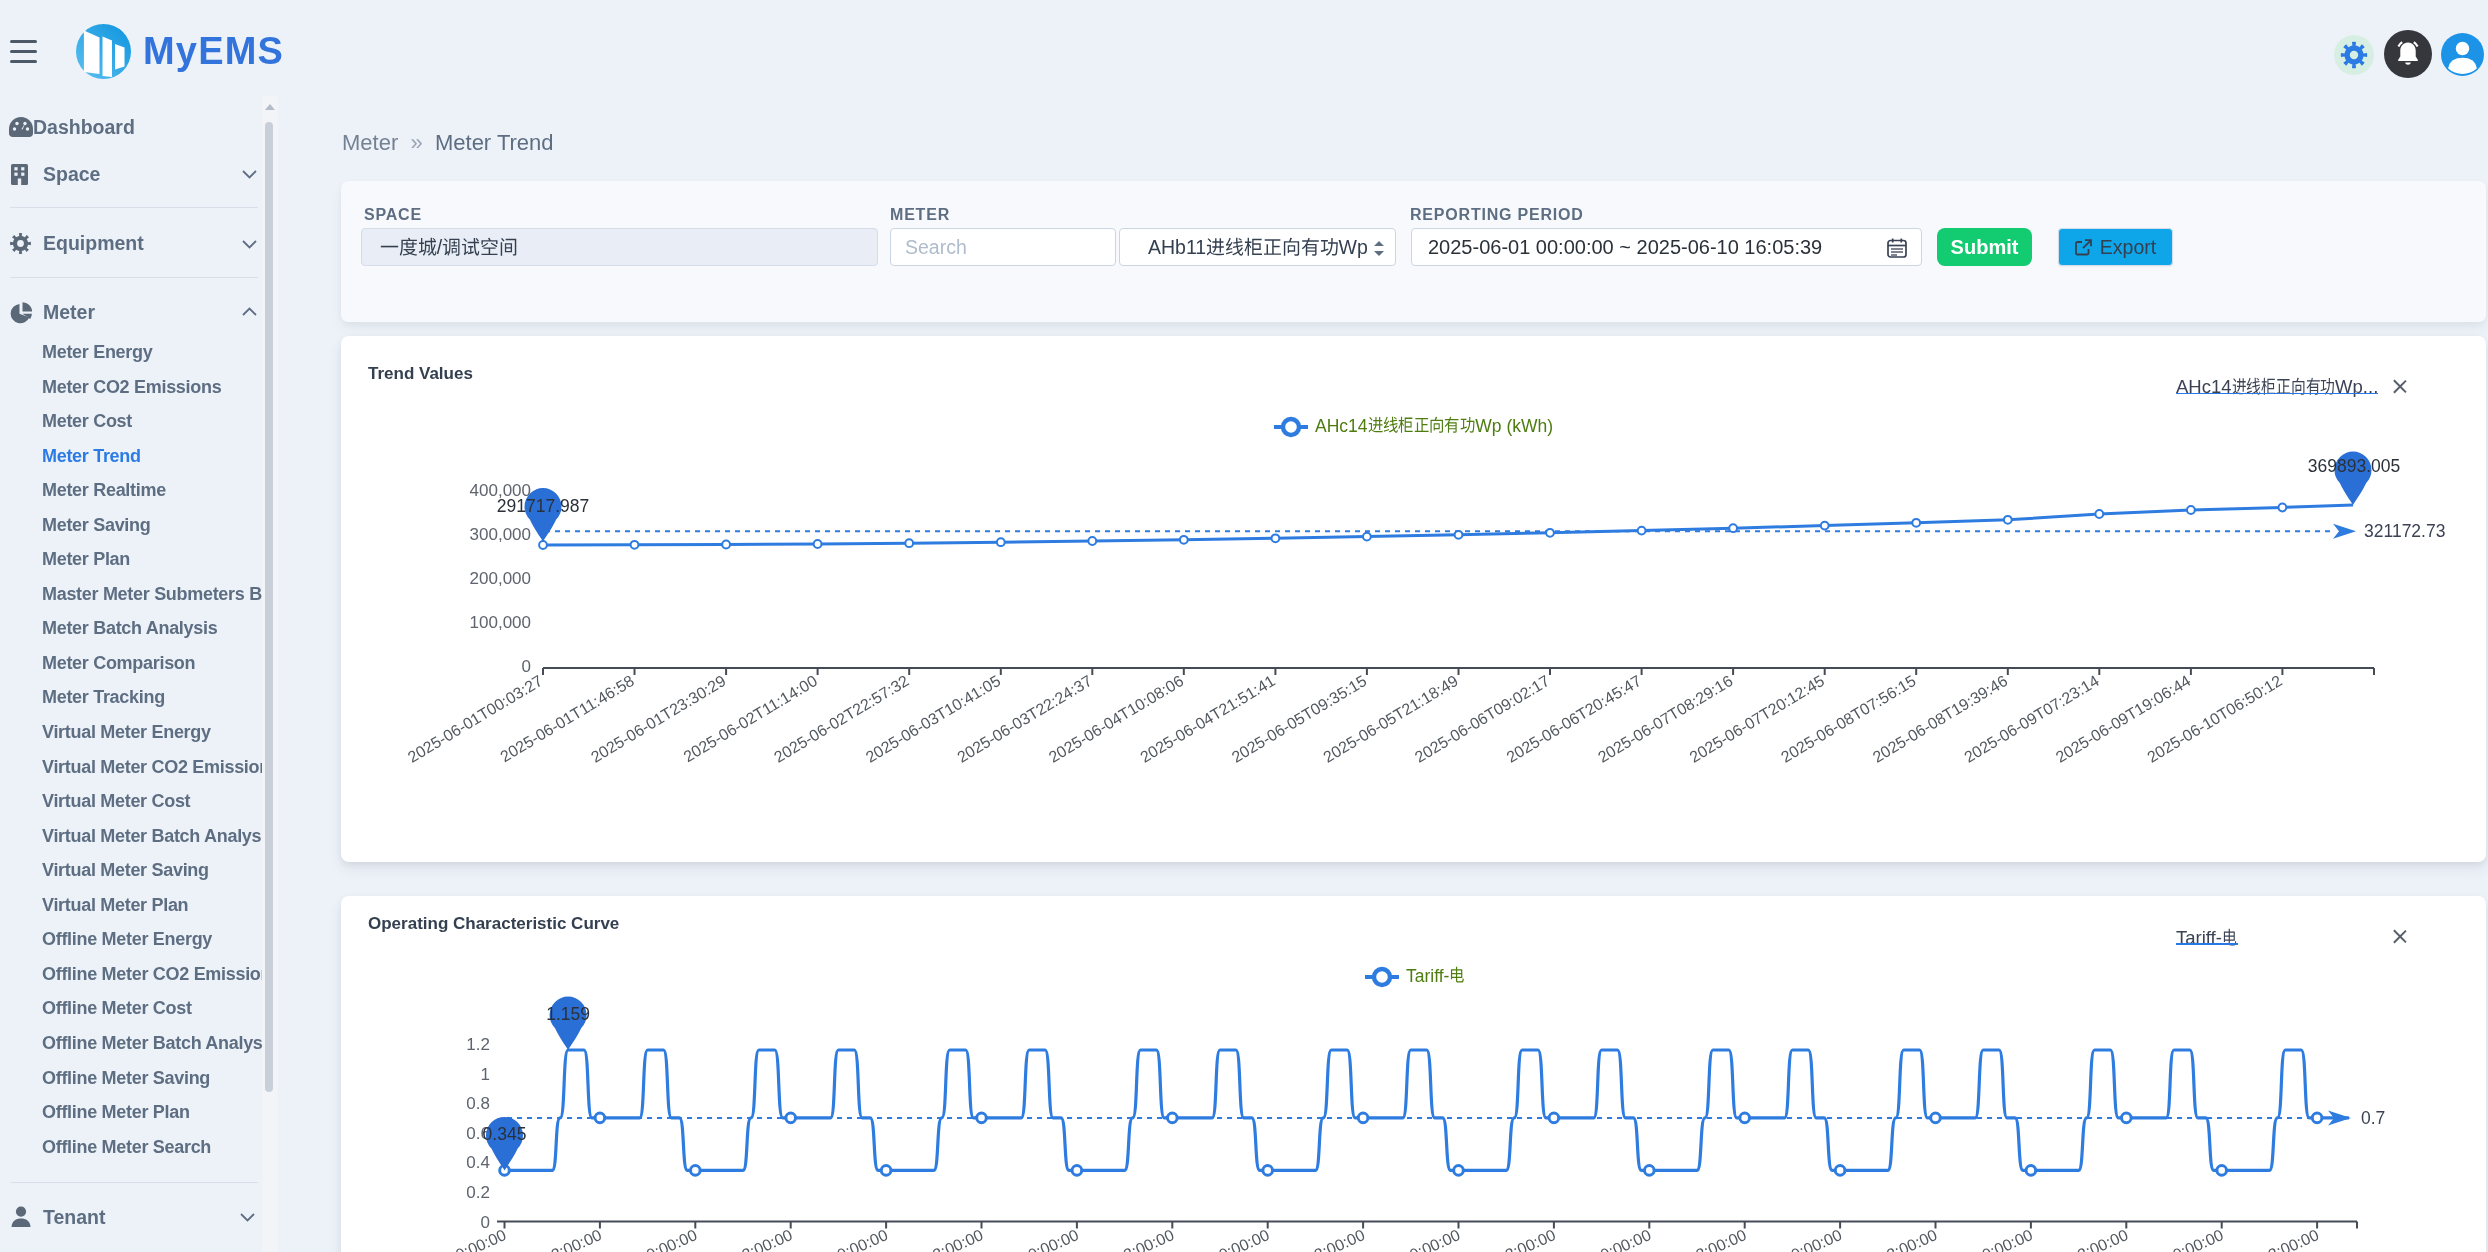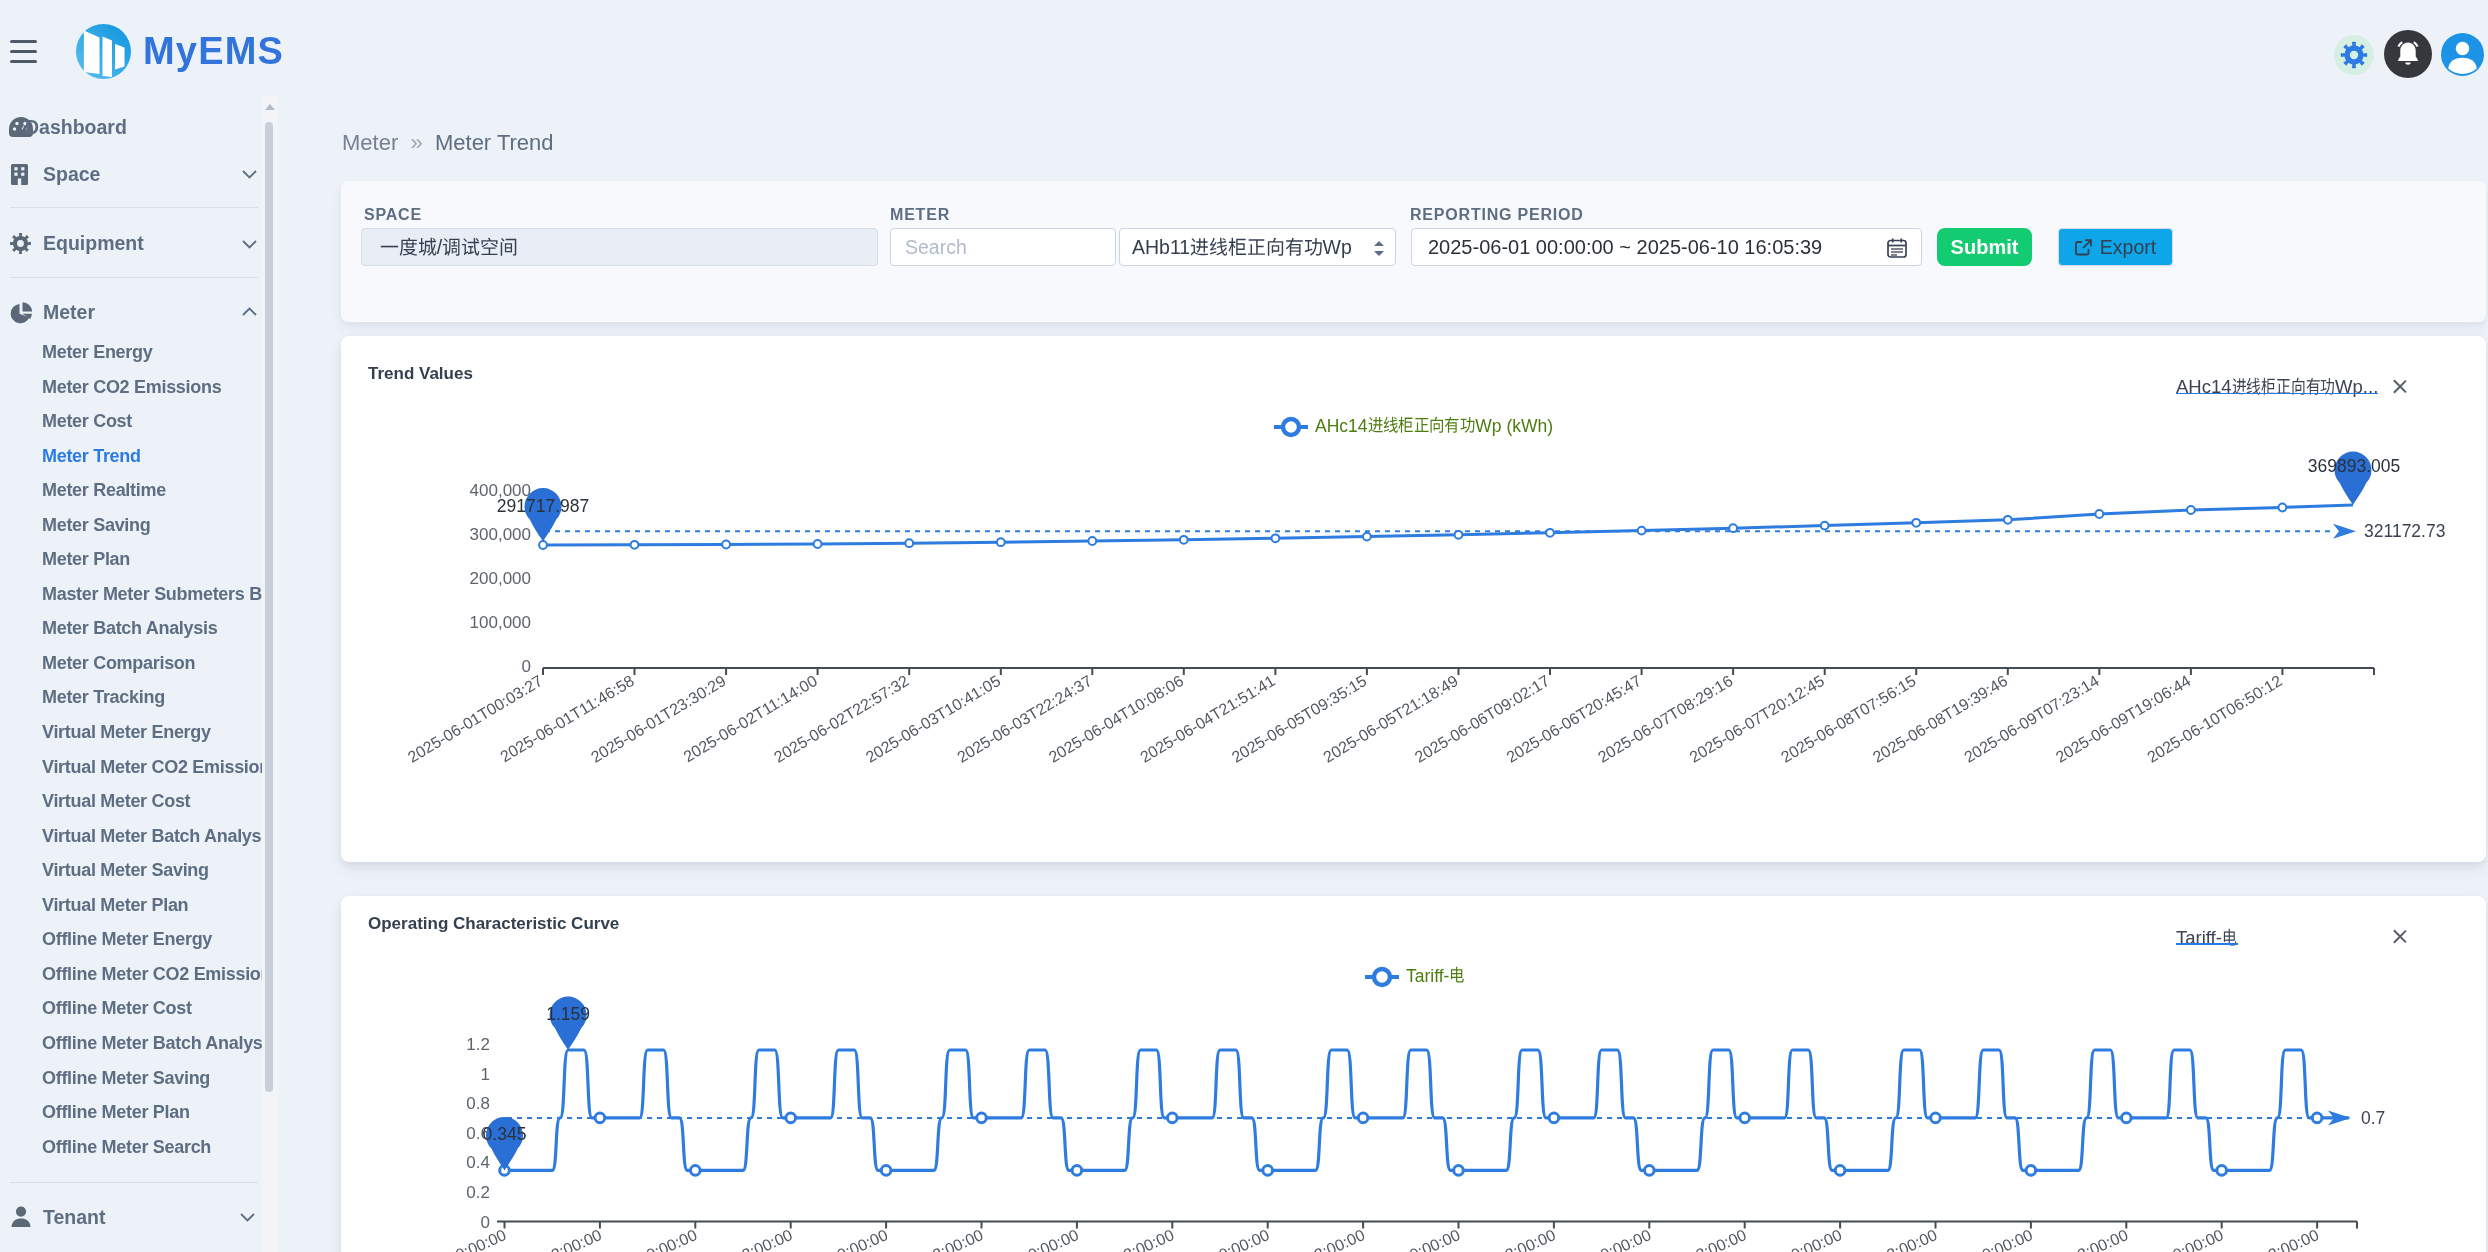--- a/index.html
+++ b/index.html
@@ -88,21 +88,21 @@
  <path fill="#5a6878" d="M12,1 C5.4,1 0,6.4 0,13 L0,17 a4,4 0 0 0 4,4 L20,21 a4,4 0 0 0 4,-4 L24,13 C24,6.4 18.6,1 12,1 Z"></path>
  <g fill="#edf2f9">
       <circle cx="5.5" cy="13" r="1.7"></circle>
       <circle cx="8" cy="7.5" r="1.7"></circle>
       <circle cx="16" cy="7.5" r="1.7"></circle>
       <circle cx="18.5" cy="13" r="1.7"></circle>
  <path d="M11,15.5 L16.5,6.5 L13,15 Z"></path>
     </g>
  <circle cx="12" cy="15.5" r="2.4" fill="#5a6878"></circle>
 </svg>
-<div class="navi" style="left:25px;top:116px">Dashboard</div>
+<div class="navi" style="left:33px;top:116px">Dashboard</div>
 
 <svg class="abs" style="left:11px;top:164px" width="17" height="21" viewBox="0 0 17 21">
  <rect x="0" y="0" width="17" height="21" rx="1.5" fill="#5a6878"></rect>
  <g fill="#edf2f9">
       <rect x="3.4" y="3.2" width="3.2" height="3.2"></rect>
       <rect x="10.2" y="3.2" width="3.2" height="3.2"></rect>
  <rect x="3.4" y="8.6" width="3.2" height="3.2"></rect>
       <rect x="10.2" y="8.6" width="3.2" height="3.2"></rect>
  <rect x="6.8" y="14.5" width="3.4" height="6.5"></rect>
     </g>
@@ -198,21 +198,21 @@
     </svg>
     <svg class="cj" viewBox="0 0 1000 1000" preserveAspectRatio="none">
       <use href="#g7a7a"></use>
     </svg>
     <svg class="cj" viewBox="0 0 1000 1000" preserveAspectRatio="none">
       <use href="#g95f4"></use>
     </svg>
   </div>
 <div class="flabel" style="left:890px;top:206px">METER</div>
 <div class="inp" style="left:890px;top:228px;width:226px;background:#fff;border:1px solid #ccd6e2;color:#b0bccb;padding-left:14px">Search</div>
-<div class="inp" style="left:1119px;top:228px;width:277px;background:#fff;border:1px solid #ccd6e2;color:#344050;padding-left:12px">
+<div class="inp" style="left:1119px;top:228px;width:277px;background:#fff;border:1px solid #ccd6e2;color:#344050;padding-left:28px">
     <span>AHb11</span>
     <svg class="cj" viewBox="0 0 1000 1000" preserveAspectRatio="none">
       <use href="#g8fdb"></use>
     </svg>
     <svg class="cj" viewBox="0 0 1000 1000" preserveAspectRatio="none">
       <use href="#g7ebf"></use>
     </svg>
     <svg class="cj" viewBox="0 0 1000 1000" preserveAspectRatio="none">
       <use href="#g67dc"></use>
     </svg>

